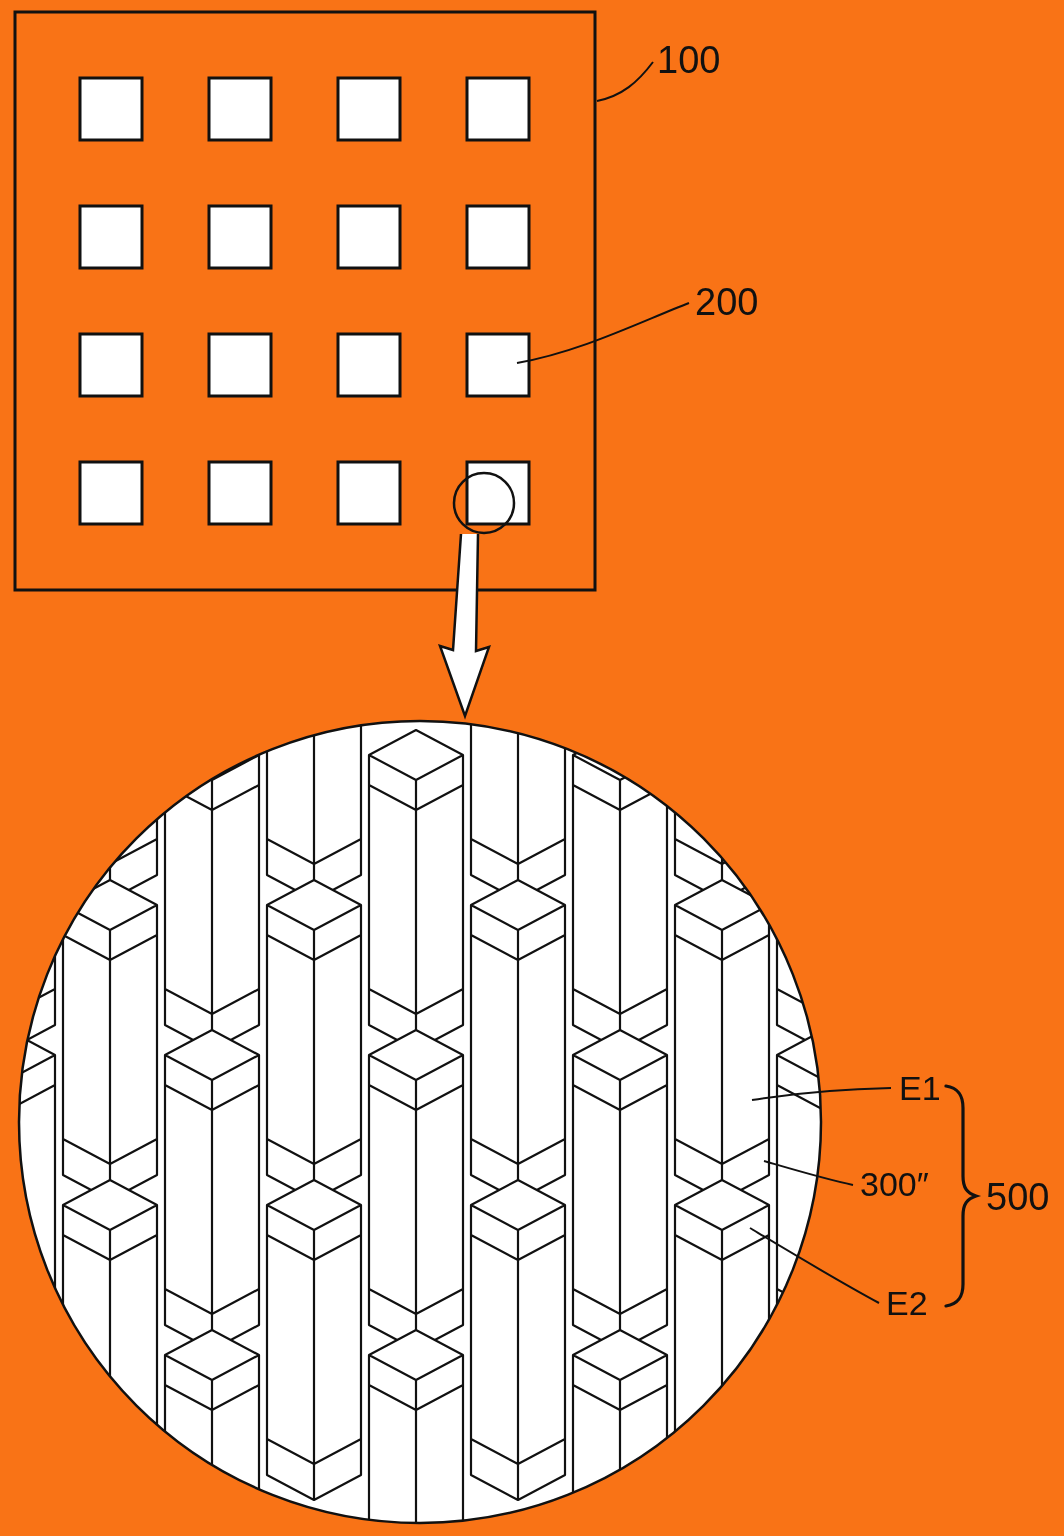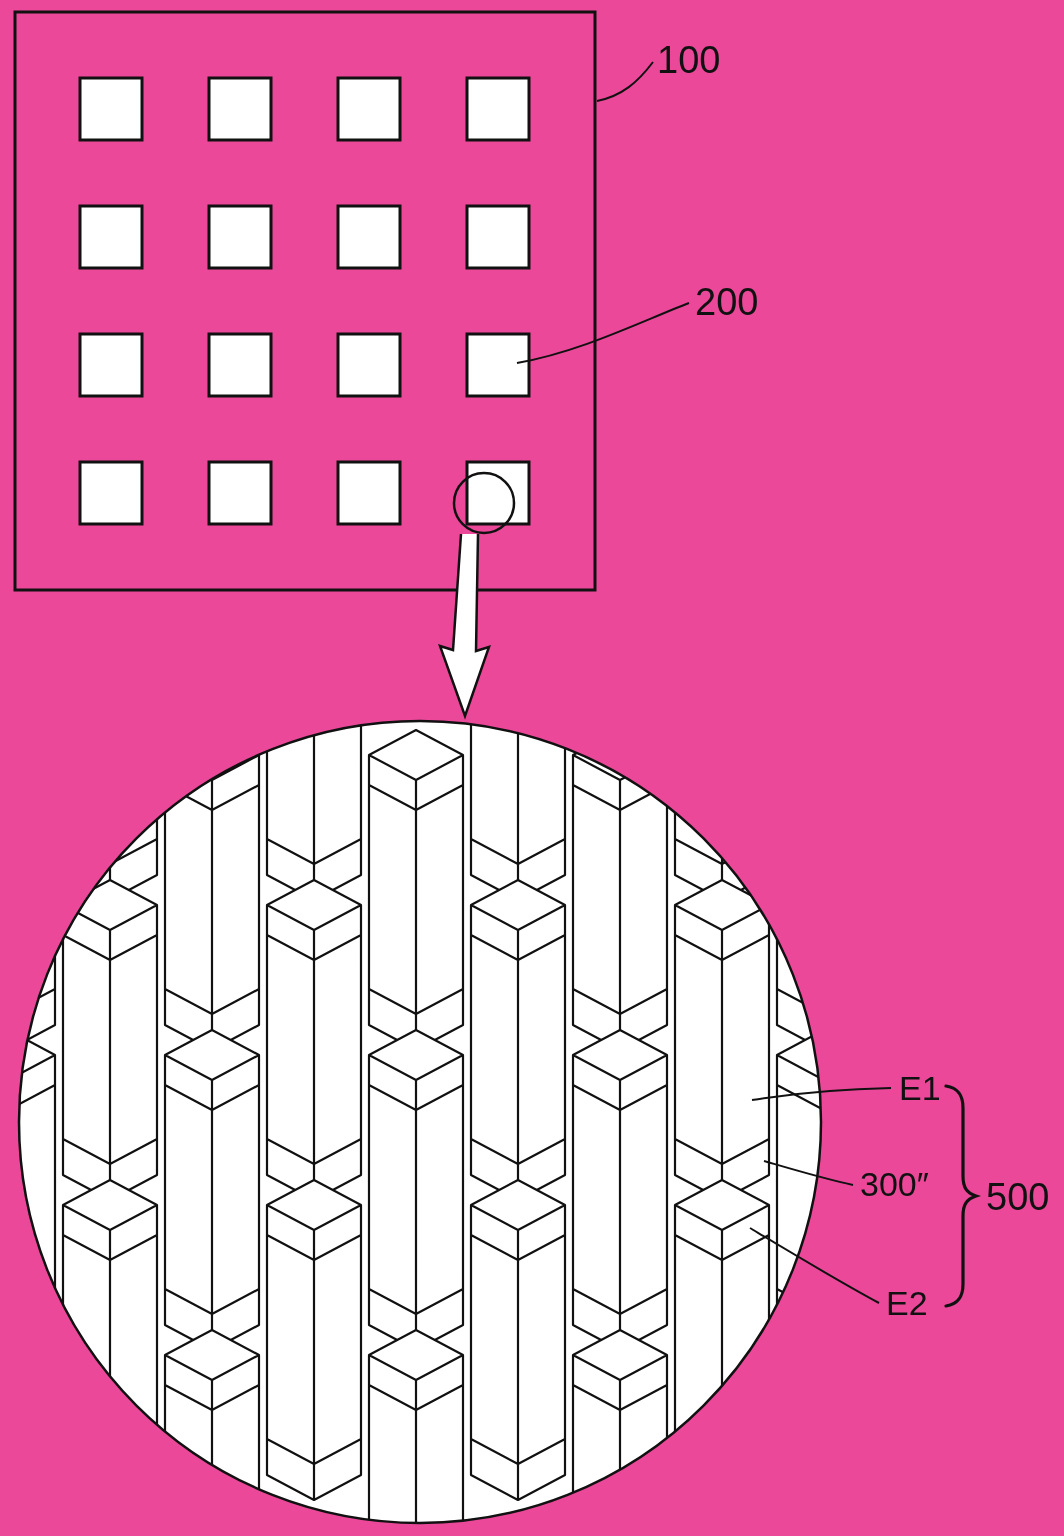--- a/index.html
+++ b/index.html
@@ -1,16 +1,16 @@
 <!DOCTYPE html>
 <html><head>
 <meta charset="utf-8">
 <style>
   html,body{margin:0;padding:0;background:#ffffff;}
-  .stage{position:relative;width:1064px;height:1536px;background:#ec4899;overflow:hidden;}
+  .stage{position:relative;width:1064px;height:1536px;background:#f97316;overflow:hidden;}
   svg{display:block;}
   .ln{fill:none;stroke:#111;stroke-width:3;}
   .ln25{fill:none;stroke:#111;stroke-width:2.5;}
   .leader{fill:none;stroke:#111;stroke-width:2;}
   .brace{fill:none;stroke:#111;stroke-width:3.2;stroke-linecap:round;}
   .cell{fill:#fff;stroke:#111;stroke-width:3;}
   .pillar{fill:#fff;stroke:#111;stroke-width:2.2;stroke-linejoin:round;}
   .arrow{fill:#fff;stroke:#111;stroke-width:2.5;stroke-linejoin:miter;}
   .lbl{font-family:"Liberation Sans",sans-serif;font-size:38px;fill:#111;}
   .lblsm{font-family:"Liberation Sans",sans-serif;font-size:34px;fill:#111;}

